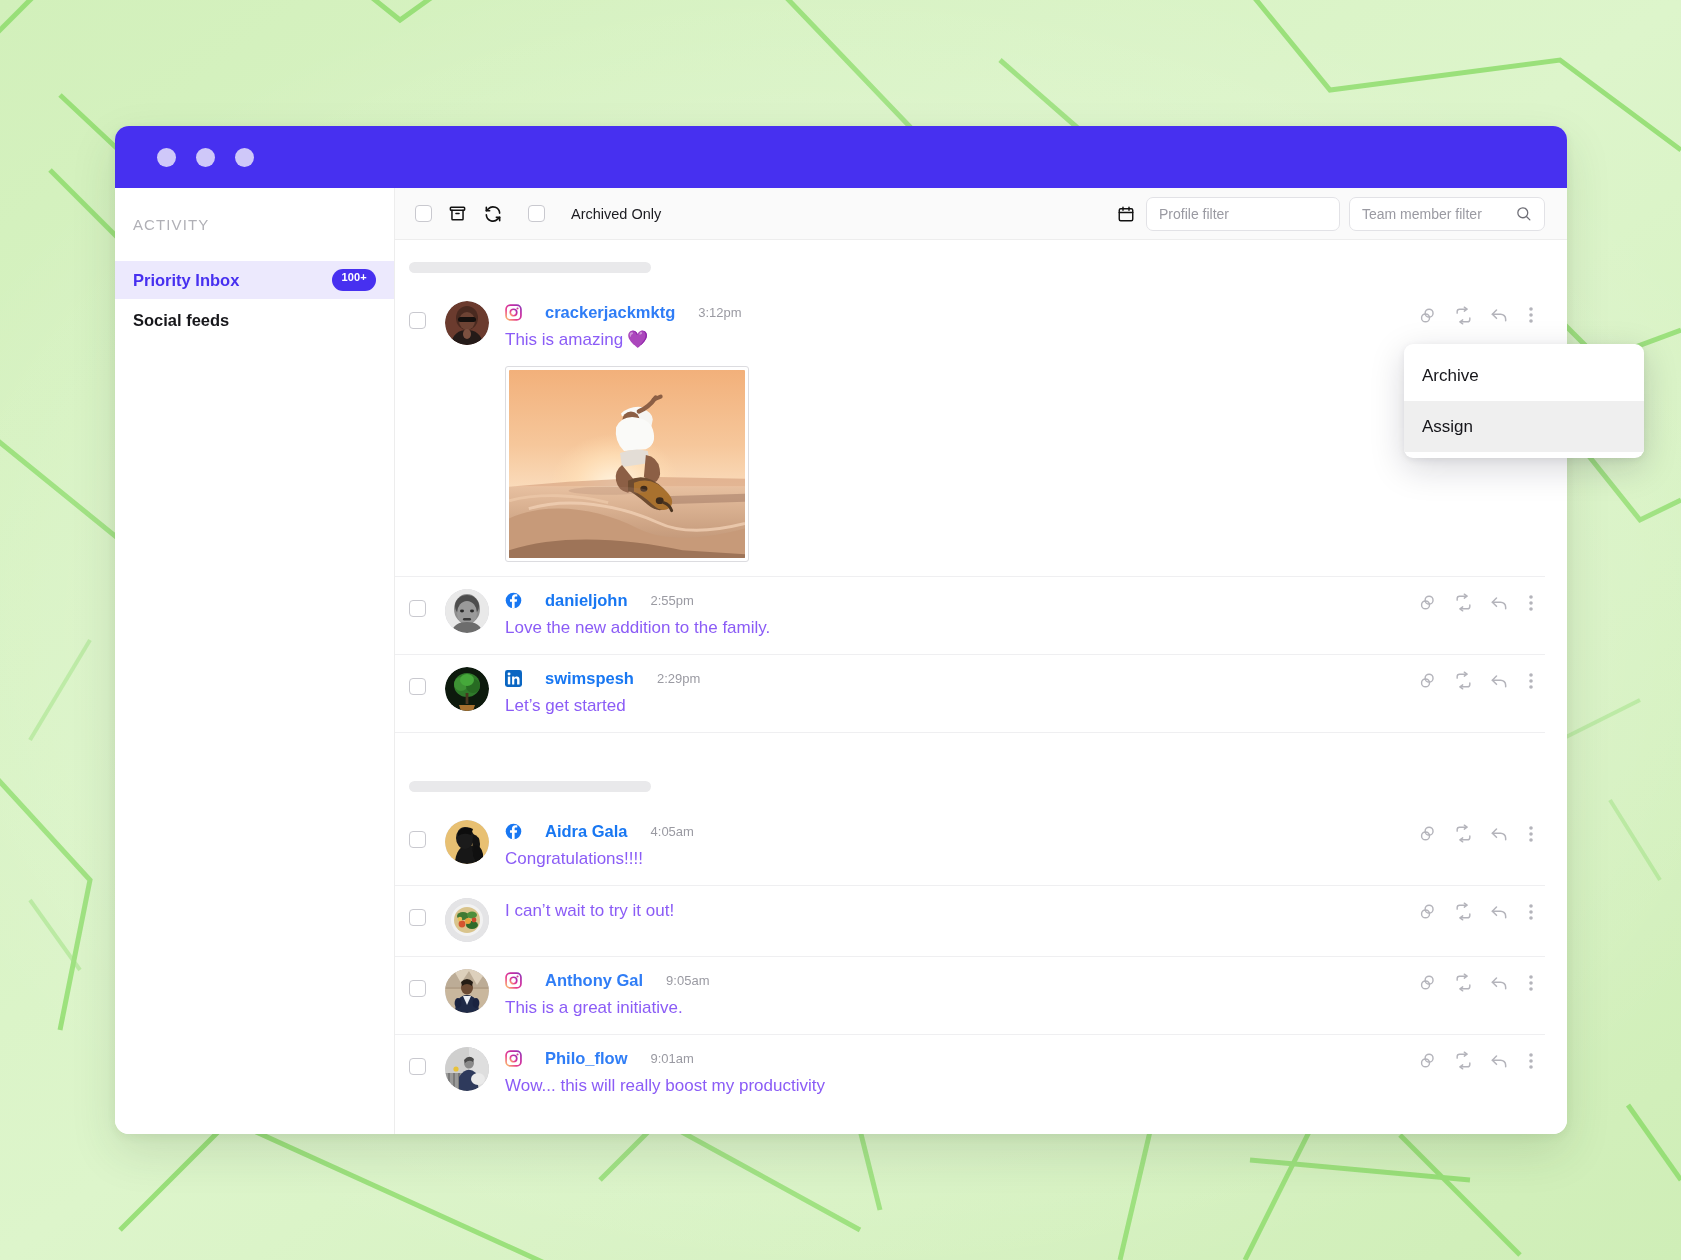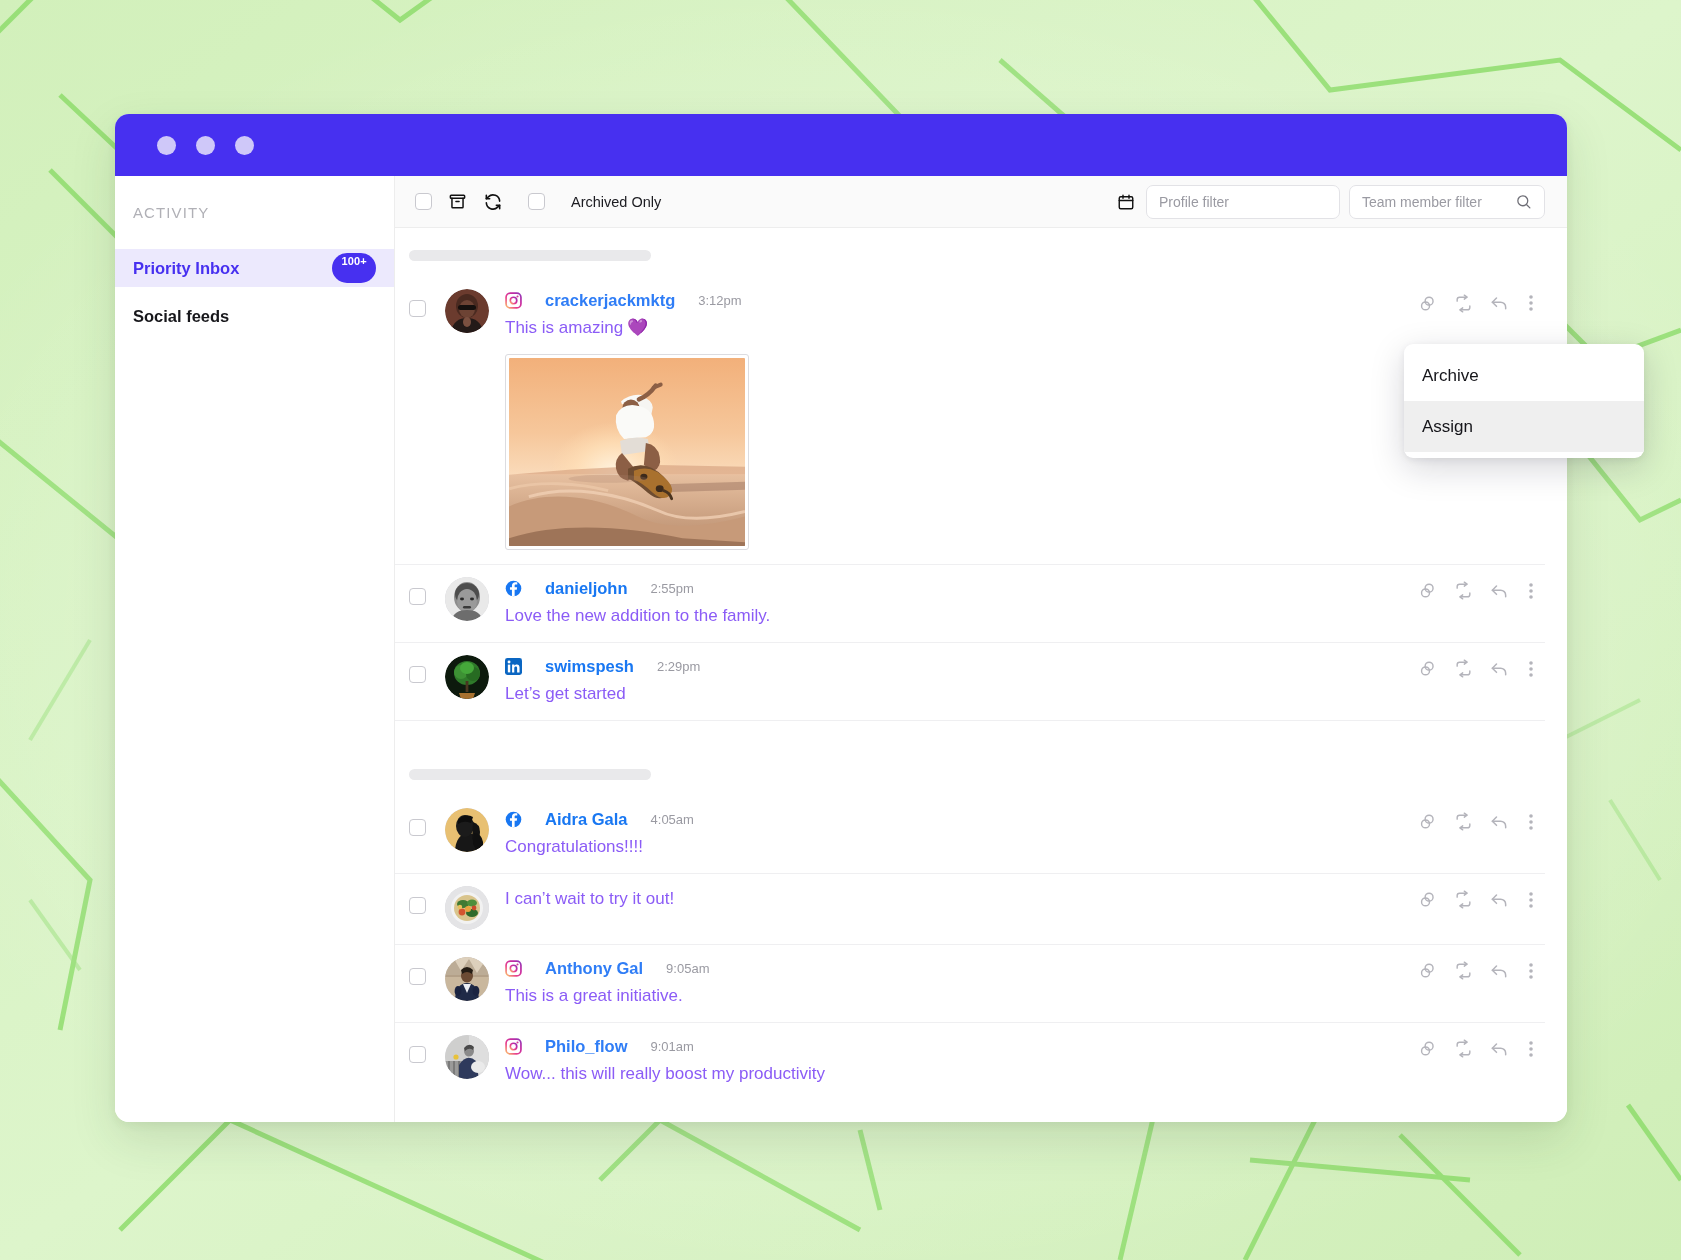--- a/index.html
+++ b/index.html
@@ -32,21 +32,21 @@
                  rgba(255,255,255,0.45) 0%,
                  rgba(255,255,255,0.18) 45%,
                  rgba(255,255,255,0.0) 78%);
     pointer-events: none;
   }
 
   
   #window {
     position: absolute;
     left: 115px;
-    top: 114px;
+    top: 126px;
     width: 1452px;
     height: 1008px;
     border-radius: 14px;
     background: #ffffff;
     overflow: hidden;
     box-shadow: 0 18px 46px rgba(40,70,30,0.13), 0 3px 10px rgba(40,70,30,0.07);
     display: flex;
     flex-direction: column;
   }
 
@@ -90,34 +90,34 @@
   }
   .nav-item {
     height: 38px;
     display: flex;
     align-items: center;
     padding: 0 18px 0 18px;
     font-size: 16.5px;
     color: #17171b;
     font-weight: 600;
     cursor: pointer;
-    margin-bottom: 10px;
+    margin-bottom: 2px;
   }
   .nav-item.active {
     background: #ece9fd;
     color: #4730f0;
   }
   .nav-label { flex: 1 1 auto; }
   .badge {
     background: #4730f0;
     color: #fff;
     font-size: 11px;
     font-weight: 700;
     border-radius: 999px;
-    padding: 3px 9px 16px;
+    padding: 3px 9px 8px;
     line-height: 1;
     letter-spacing: .2px;
   }
 
   
   #main {
     flex: 1 1 auto;
     min-width: 0;
     display: flex;
     flex-direction: column;

